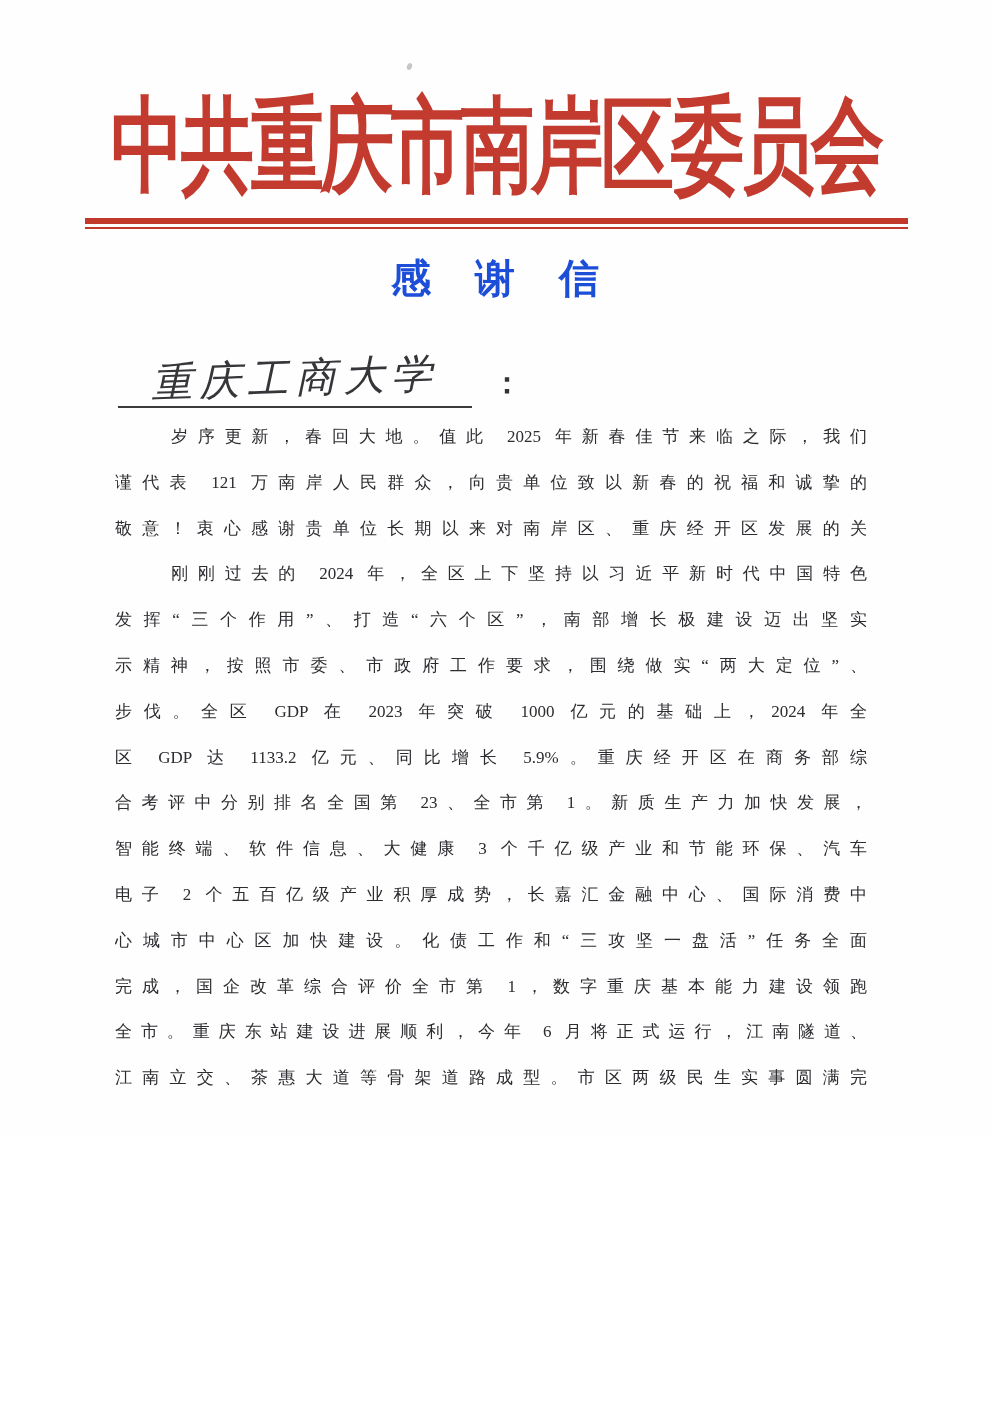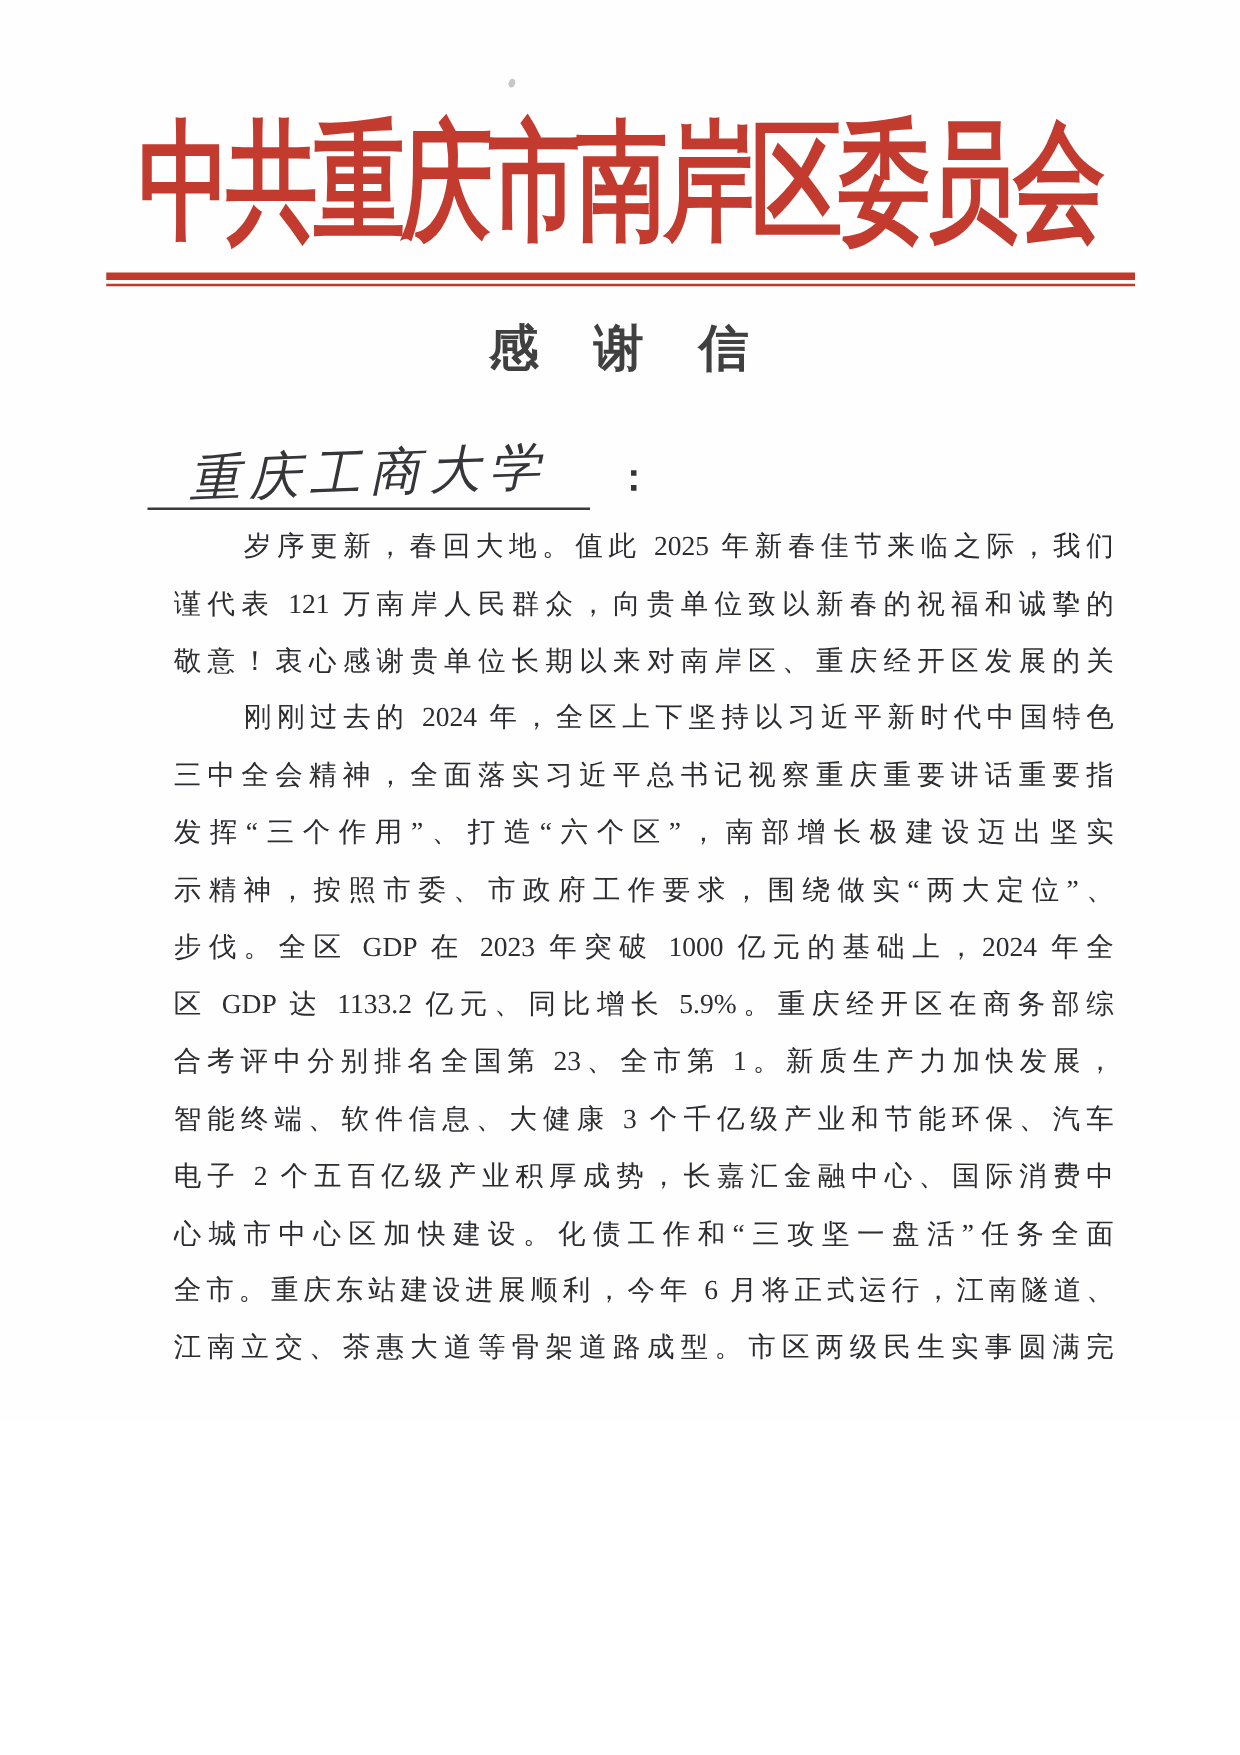--- a/index.html
+++ b/index.html
@@ -63,21 +63,21 @@
     position: absolute;
     left: 0;
     right: 0;
     top: 255px;
     margin: 0;
     text-align: center;
     font-size: 40px;
     line-height: 48px;
     font-weight: 600;
     letter-spacing: 2px;
-    color: #404040;
+    color: #1d4ed8;
   }
   
   .salutation {
     position: absolute;
     left: 118px;
     top: 350px;
     white-space: nowrap;
   }
   .recipient-line {
     display: inline-block;
@@ -105,23 +105,22 @@
     margin-left: 16px;
     vertical-align: bottom;
     line-height: 50px;
   }
   
   .body-text {
     position: absolute;
     left: 115px;
     top: 414px;
     width: 752px;
-    font-size: 22px;
+    font-size: 17px;
     color: #2c2c31;
-    margin-left: 24px;
   }
   .line {
     height: 45.8px;
     line-height: 45.8px;
     text-align: justify;
     text-align-last: justify;
     overflow: hidden;
     white-space: nowrap;
   }
   .line.first { text-indent: 56px; }
@@ -165,29 +164,29 @@
   </div>
 
   <div class="body-text">
     <div class="para">
         <div class="line first">岁序更新，春回大地。值此 2025 年新春佳节来临之际，我们</div>
         <div class="line">谨代表 121 万南岸人民群众，向贵单位致以新春的祝福和诚挚的</div>
         <div class="line">敬意！衷心感谢贵单位长期以来对南岸区、重庆经开区发展的关</div>
       </div>
     <div class="para">
         <div class="line first">刚刚过去的 2024 年，全区上下坚持以习近平新时代中国特色</div>
-        <div class="line">三中全会精神，全面落实习近平总书记视察重庆重要讲话重要指</div>
         <div class="line">发挥“三个作用”、打造“六个区”，南部增长极建设迈出坚实</div>
         <div class="line">示精神，按照市委、市政府工作要求，围绕做实“两大定位”、</div>
         <div class="line">步伐。全区 GDP 在 2023 年突破 1000 亿元的基础上，2024 年全</div>
         <div class="line">区 GDP 达 1133.2 亿元、同比增长 5.9%。重庆经开区在商务部综</div>
         <div class="line">合考评中分别排名全国第 23、全市第 1。新质生产力加快发展，</div>
         <div class="line">智能终端、软件信息、大健康 3 个千亿级产业和节能环保、汽车</div>
         <div class="line">电子 2 个五百亿级产业积厚成势，长嘉汇金融中心、国际消费中</div>
         <div class="line">心城市中心区加快建设。化债工作和“三攻坚一盘活”任务全面</div>
+        <div class="line">完成，国企改革综合评价全市第 1，数字重庆基本能力建设领跑</div>
         <div class="line">全市。重庆东站建设进展顺利，今年 6 月将正式运行，江南隧道、</div>
         <div class="line">江南立交、茶惠大道等骨架道路成型。市区两级民生实事圆满完</div>
       </div>
   </div>
 
   <div class="rule rule-bottom">
     <div class="rule-bar bar-1"></div>
     <div class="rule-bar bar-2"></div>
   </div>
 

